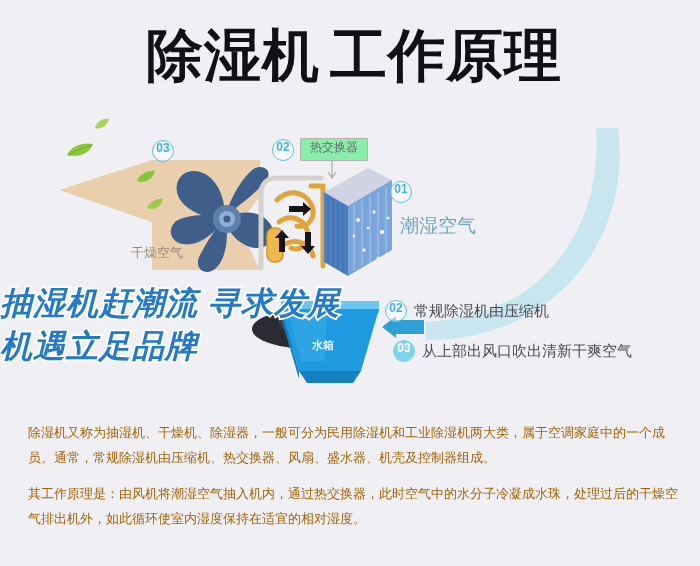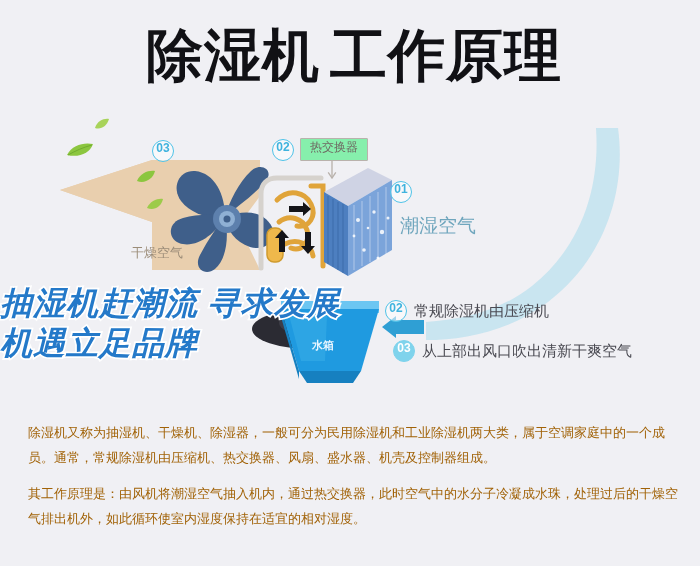--- a/index.html
+++ b/index.html
@@ -125,21 +125,21 @@
     font-style:italic;
     line-height:1.33;
     color:#2479c9;
     letter-spacing:1px;
     white-space:nowrap;
     -webkit-text-stroke:3.4px #ffffff;
     paint-order:stroke fill;
     font-family:"Liberation Sans","DejaVu Sans",sans-serif;
     margin-top:36px;
   }
-  .overlay .l2 { display:block;font-family:Liberation Mono, monospace; }
+  .overlay .l2 { display:block; }
 
   
   .copy {
     position:absolute;
     left:28px; right:22px; top:420px;
     font-size:13px;
     line-height:1.95;
     color:#a16207;
     font-family:"Liberation Sans","DejaVu Sans",sans-serif;
   }

